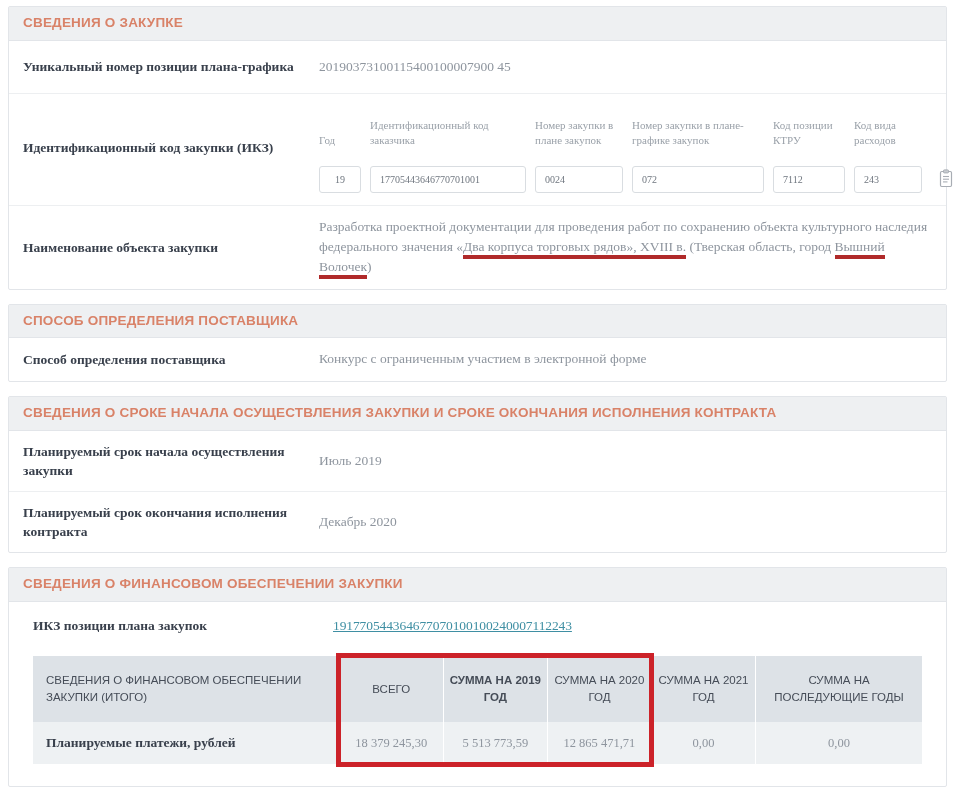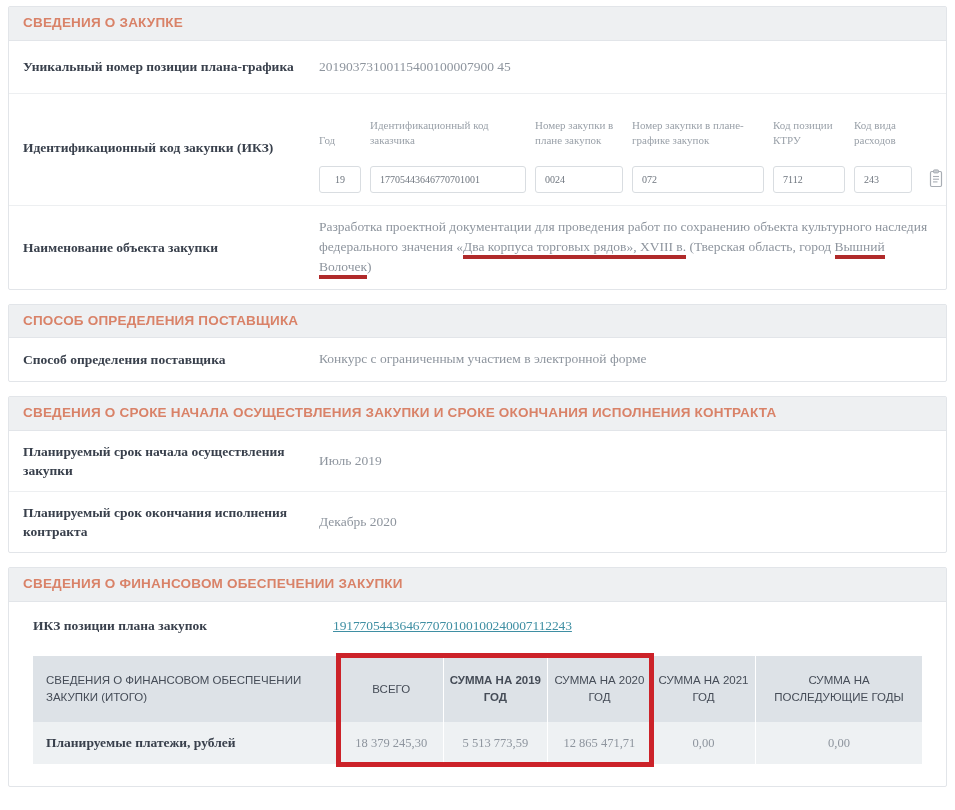--- a/index.html
+++ b/index.html
@@ -119,21 +119,21 @@
     color: #6f767f;
     font-family: "Liberation Serif", serif;
     box-sizing: border-box;
     white-space: nowrap;
   }
   .w-god    { width: 42px; justify-content: center; }
   .w-zak    { width: 156px; }
   .w-plan   { width: 88px; }
   .w-graf   { width: 132px; }
   .w-ktru   { width: 72px; }
-  .w-rash   { width: 58px; }
+  .w-rash   { width: 68px; }
 
   .copy-icon {
     margin-left: 7px;
     margin-bottom: 4px;
     width: 16px;
     height: 20px;
     flex: 0 0 auto;
   }
 
   

